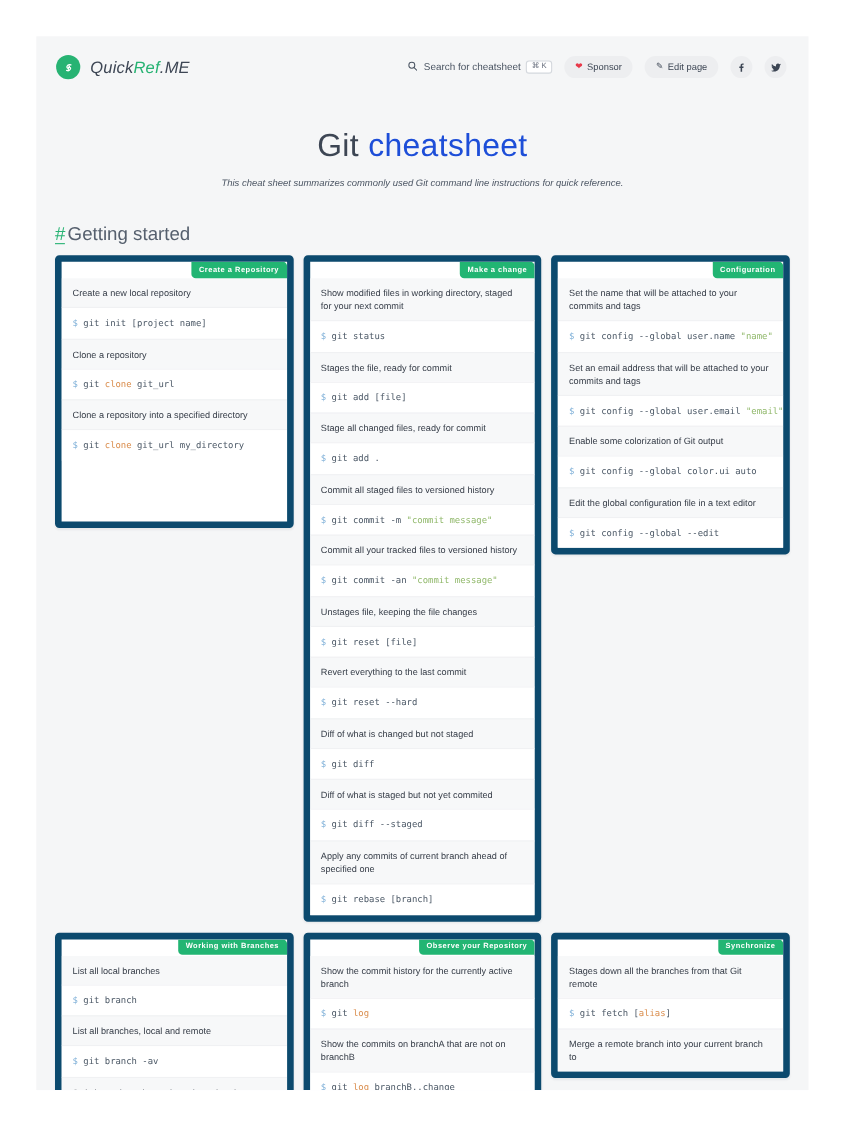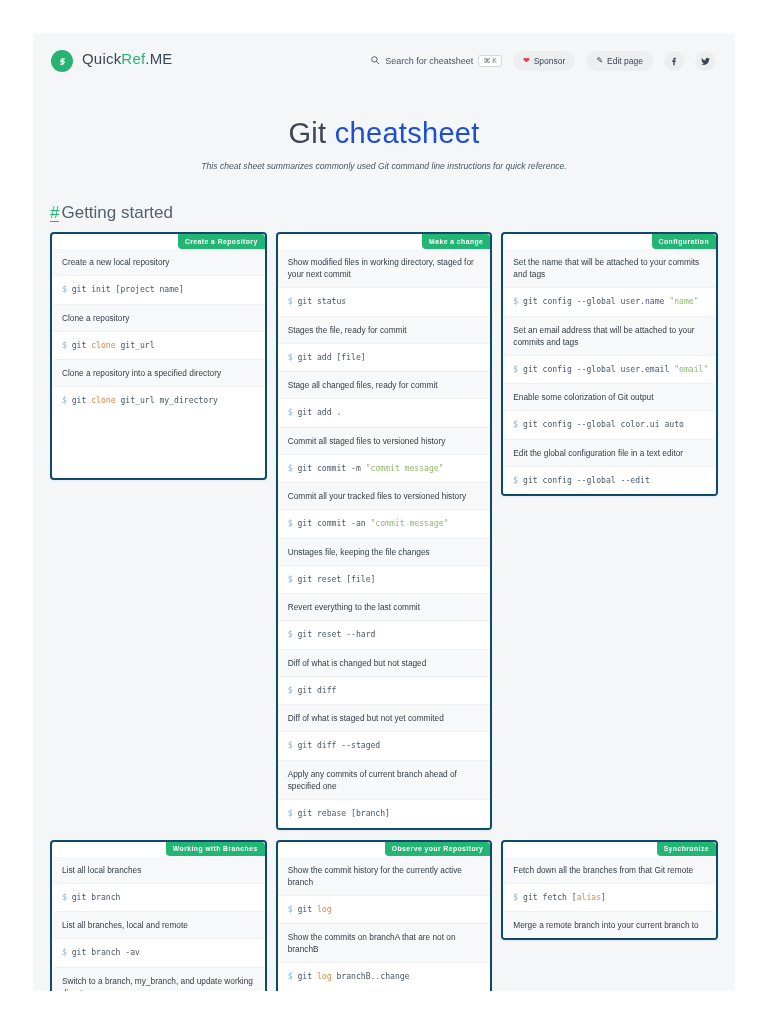--- a/index.html
+++ b/index.html
@@ -18,21 +18,21 @@
     overflow: hidden;
   }
 
   
   .header {
     height: 56px;
     display: flex;
     align-items: center;
     padding: 0 20px 0 18px;
   }
-  .brand { display: flex; gap: 9px; }
+  .brand { display: flex; align-items: center; gap: 9px; font-style: italic; }
   .logo-circle {
     width: 22px; height: 22px; border-radius: 50%;
     background: #27b373;
     display: flex; align-items: center; justify-content: center;
     flex: none;
   }
   .logo-circle svg { display: block; }
   .brand-text {
     font-size: 15px;
     color: #3d4654;
@@ -117,21 +117,21 @@
   .grid {
     display: grid;
     grid-template-columns: repeat(3, 1fr);
     gap: 10px 9px;
     padding: 0 17px;
     align-items: start;
   }
   .card {
     background: #ffffff;
     border-radius: 4px;
-    border: 2px solid #0c4a6e;
+    border: 6px solid #0c4a6e;
     box-shadow: 0 1px 2px rgba(30,40,60,.07);
     position: relative;
     overflow: hidden;
   }
   .card-badge {
     position: absolute;
     top: 0; right: 0;
     background: #22b573;
     color: #ffffff;
     font-size: 6.8px;
@@ -300,19 +300,19 @@
           <div class="row-desc">Show the commit history for the currently active branch</div>
           <div class="row-code"><span class="dollar">$ </span><span>git </span><span class="kw">log</span></div>
           <div class="row-desc">Show the commits on branchA that are not on branchB</div>
           <div class="row-code"><span class="dollar">$ </span><span>git </span><span class="kw">log</span><span> branchB..change</span></div>
           <div class="row-desc">Show the commits that changed file, even across renames</div>
         </div>
       </div>
       <div class="card">
         <div class="card-badge">Synchronize</div>
         <div class="card-body">
-          <div class="row-desc">Fetch down all the branches from that Git remote</div>
+          <div class="row-desc">Stages down all the branches from that Git remote</div>
           <div class="row-code"><span class="dollar">$ </span><span>git fetch [</span><span class="kw">alias</span><span>]</span></div>
           <div class="row-desc">Merge a remote branch into your current branch to</div>
         </div>
       </div>
     </div>
 </div>
 
 </body></html>

